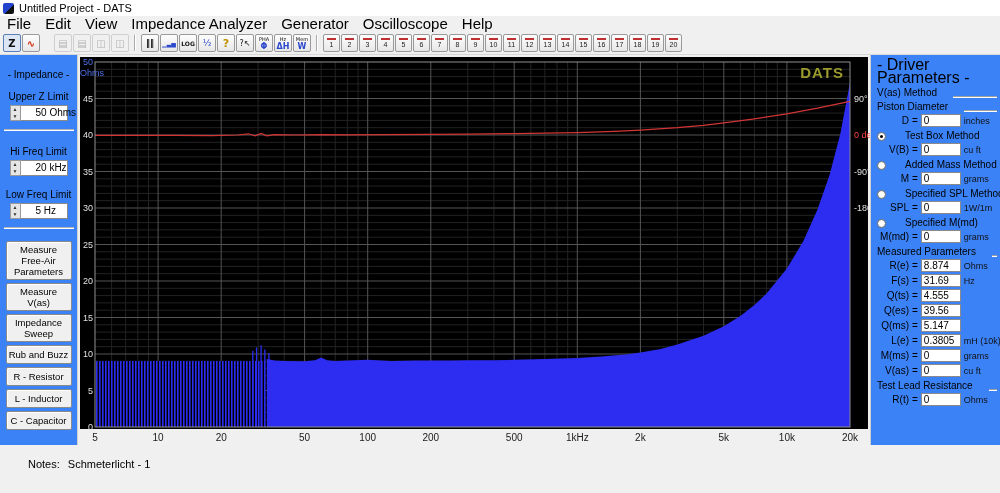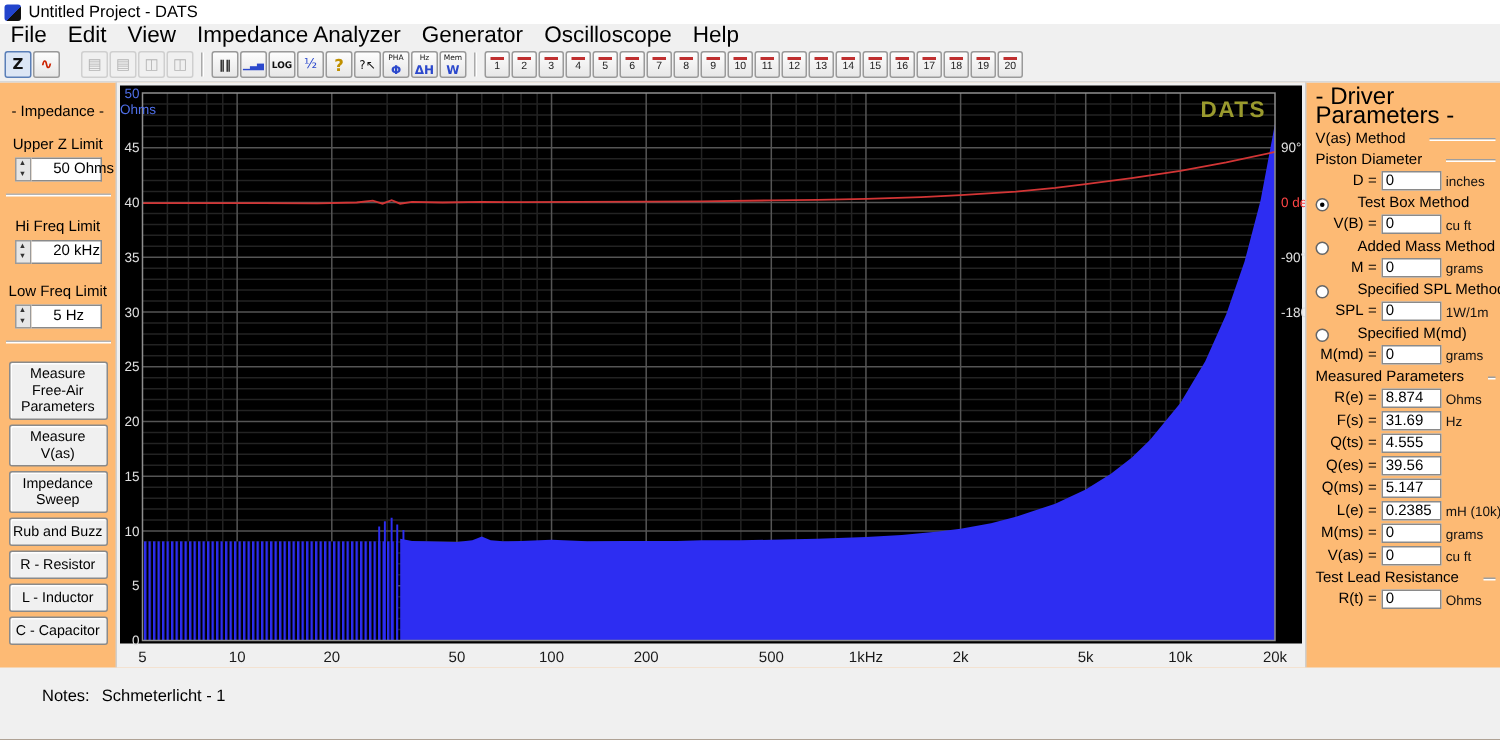--- a/index.html
+++ b/index.html
@@ -1,18 +1,18 @@
 <!DOCTYPE html>
 <html><head>
 <meta charset="utf-8">
 <style>
   *{margin:0;padding:0;box-sizing:border-box}
   html,body{width:1000px;height:493px;overflow:hidden}
   body{font-family:"Liberation Sans",sans-serif;background:#f0f0f0;color:#000}
-  .window{width:1000px;height:493px;display:flex;flex-direction:column;background:#fdba74}
+  .window{width:1000px;height:493px;display:flex;flex-direction:column;background:#3b82f6}
 
   .titlebar{height:16px;background:#ffffff;display:flex;align-items:center;padding-left:3px;gap:5px;flex:0 0 auto}
   .app-icon{width:11px;height:11px;border-radius:2px;background:linear-gradient(135deg,#2244cc 0 55%,#111 55% 100%);flex:0 0 auto}
   .title-text{font-size:11px;line-height:16px}
 
   .menubar{height:16px;display:flex;align-items:center;font-size:15px;background:#f0f0f0;flex:0 0 auto}
   .menu-item{padding:0 7px;height:16px;line-height:16px;cursor:default}
 
   .toolbar{height:23px;display:flex;align-items:center;padding-left:3px;gap:1px;background:#f0f0f0;border-bottom:1px solid #d8d8d8;flex:0 0 auto}
   .tb-btn{width:18px;height:18px;border:1px solid #9a9a9a;border-radius:2px;background:linear-gradient(#fdfdfd,#e7e7e7);display:flex;flex-direction:column;align-items:center;justify-content:center;font-size:10px;color:#111;font-family:"DejaVu Sans","Liberation Sans",sans-serif;cursor:default}
@@ -36,21 +36,21 @@
   .spin-value{width:47px;background:#fff;border:1px solid #8a8a8a;border-left:none;font-size:10px;line-height:14px;padding-left:15px;white-space:nowrap}
   .win-btn{width:66px;min-height:19px;font-size:9.5px;line-height:11px;font-family:inherit;background:#f0f0f0;border:1px solid #8a8a8a;border-radius:2px;box-shadow:inset 1px 1px 0 #fff;margin-bottom:3px;padding:2px 1px;cursor:default}
   .win-btn:first-of-type{margin-top:7px}
 
   .chart-col{width:792px;flex:0 0 auto;background:#f0f0f0}
   #chart-svg{display:block}
   #chart-svg text{font-family:"Liberation Sans","DejaVu Sans",sans-serif}
 
   .right-panel{flex:1 1 auto;border-left:1px solid #cfcfcf;padding:3px 3px 0 6px;font-size:10px;overflow:hidden}
   .rp-center{text-align:left;font-size:16px;line-height:13px}
-  .sect{display:flex;align-items:center;gap:16px;margin:3px 0 2px}
+  .sect{display:flex;align-items:flex-end;gap:16px;margin:3px 0 2px}
   .sect-text{white-space:nowrap}
   .sect-line{flex:1;border-top:1px solid #9e9e9e;border-bottom:1px solid #fff}
   .prow{display:flex;align-items:center;gap:3px;margin:2px 0;white-space:nowrap}
   .pname{width:32px;text-align:right;flex:0 0 auto}
   .peq{flex:0 0 auto}
   .pfield{width:40px;height:13px;flex:0 0 auto;background:#fff;border:1px solid #8a8a8a;font-size:10px;line-height:11px;padding-left:2px;display:inline-block}
   .punit{font-size:9px;color:#111}
   .rrow{display:flex;align-items:flex-end;gap:19px;margin:3px 0 2px;cursor:default}
   .radio{width:9px;height:9px;flex:0 0 auto;border:1px solid #666;border-radius:50%;background:#fff;position:relative}
   .radio.checked::after{content:"";position:absolute;left:2px;top:2px;width:3px;height:3px;background:#000;border-radius:50%}
@@ -437,21 +437,21 @@
         </div>
         <div class="prow">
           <span class="pname">Q(ms)</span>
           <span class="peq">=</span>
           <span class="pfield">5.147</span>
           <span class="punit"></span>
         </div>
         <div class="prow">
           <span class="pname">L(e)</span>
           <span class="peq">=</span>
-          <span class="pfield">0.2385</span>
+          <span class="pfield">0.3805</span>
           <span class="punit">mH (10k)</span>
         </div>
         <div class="prow">
           <span class="pname">M(ms)</span>
           <span class="peq">=</span>
           <span class="pfield">0</span>
           <span class="punit">grams</span>
         </div>
         <div class="prow">
           <span class="pname">V(as)</span>

